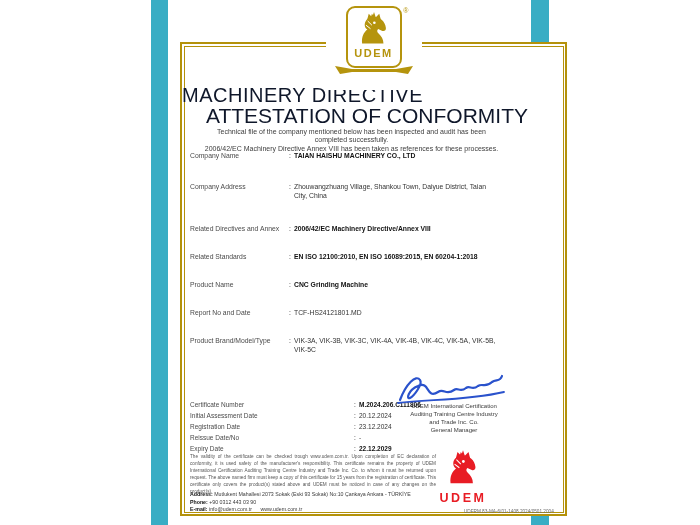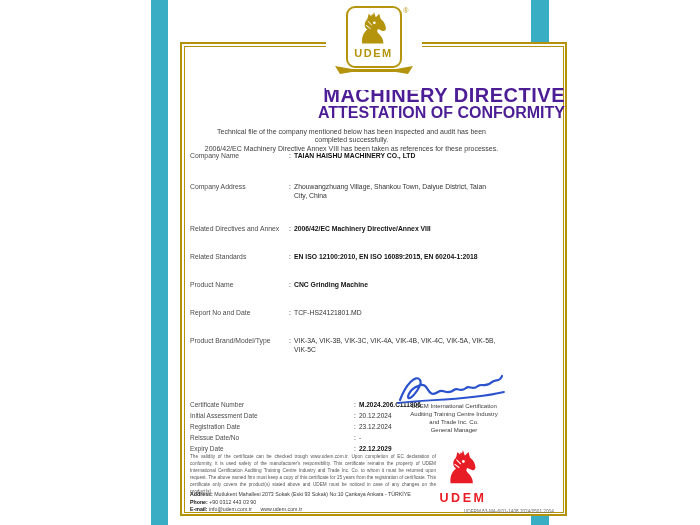--- a/index.html
+++ b/index.html
@@ -16,23 +16,23 @@
   
   .logo-mask{position:absolute;top:-40px;left:50%;transform:translateX(-50%);width:96px;height:86px;
              background:#ffffff;z-index:3;display:flex;justify-content:center;}
   .logo-box{position:relative;width:56px;height:62px;margin-top:2px;border:2px solid #b5940d;border-radius:9px;
             box-sizing:border-box;display:flex;flex-direction:column;align-items:center;background:#fff;}
   .logo-box svg{margin-top:2px;}
   .logo-word{font-size:11px;font-weight:bold;color:#b5940d;letter-spacing:1.5px;margin-top:1px;}
   .reg-mark{position:absolute;top:3px;right:13px;font-size:7px;color:#b5940d;z-index:4;}
   .banner{position:absolute;top:60px;left:50%;transform:translateX(-50%);z-index:4;}
 
-  .title{position:absolute;left:0;width:100%;text-align:right;font-weight:bold;color:#4c1d95;white-space:nowrap;}
+  .title{position:absolute;left:0;width:100%;text-align:left;font-weight:normal;color:#0f172a;white-space:nowrap;}
   .title1{top:40px;font-size:20px;letter-spacing:.5px;}
-  .title2{top:60px;font-size:16px;letter-spacing:0;}
+  .title2{top:60px;font-size:21px;letter-spacing:0;padding-left:24px;}
   .intro{position:absolute;top:84px;left:6px;width:327px;text-align:center;font-size:7px;line-height:8.4px;color:#3c3c3c;}
 
   .row{position:absolute;left:0;width:100%;font-size:6.8px;}
   .lbl{position:absolute;left:8px;width:96px;color:#4a4a4a;}
   .colon{position:absolute;left:107px;color:#222;}
   .val{position:absolute;left:112px;width:205px;color:#333;line-height:8.6px;}
   .v-bold{font-weight:bold;color:#111;}
   .crow{position:absolute;left:0;width:100%;font-size:6.5px;}
   .crow .lbl{width:150px;}
   .crow .colon{left:172px;}

